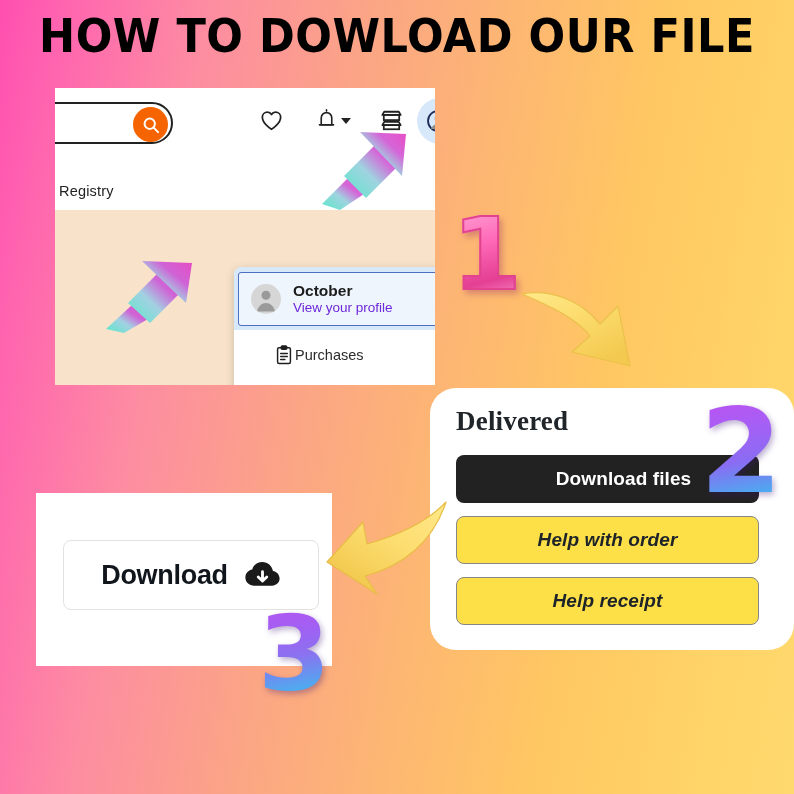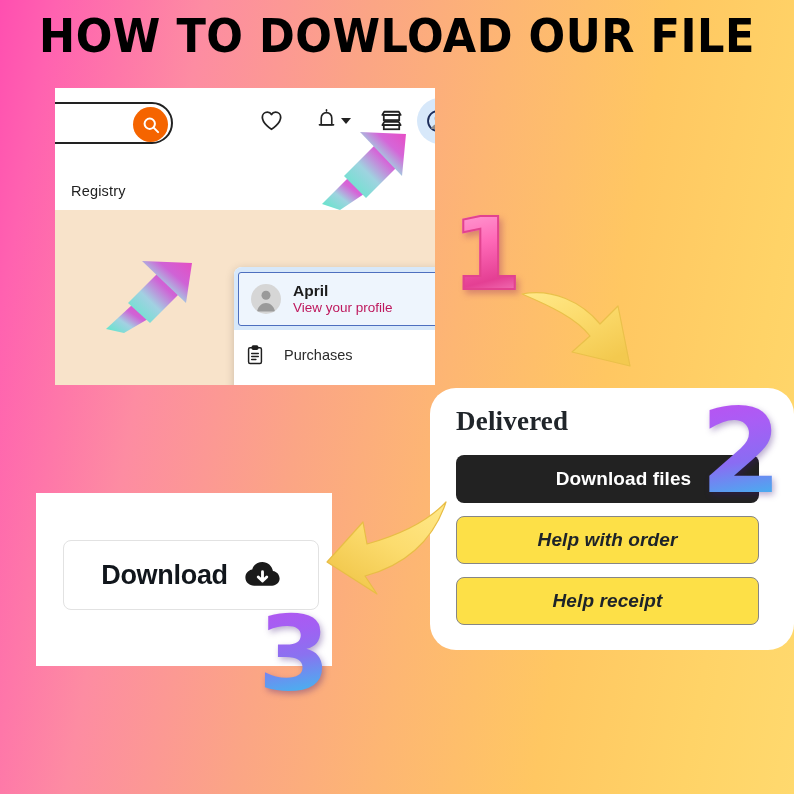--- a/index.html
+++ b/index.html
@@ -64,21 +64,21 @@
     background: #f8e3ca;
   }
   .p1-navrow {
     position: absolute;
     left: 0; top: 86px;
     width: 380px; height: 36px;
     background: #ffffff;
   }
   .registry-label {
     position: absolute;
-    left: 16px;
+    left: 4px;
     top: 95px;
     font-size: 14.5px;
     color: #222222;
     letter-spacing: 0.2px;
   }
 
   
   .searchbar {
     position: absolute;
     left: -52px;
@@ -189,34 +189,33 @@
     flex: none;
   }
   .dd-name {
     font-size: 15.5px;
     font-weight: bold;
     color: #1c1c1c;
     line-height: 1.15;
   }
   .dd-sub {
     font-size: 13.5px;
-    color: #be185d;
+    color: #6d28d9;
     line-height: 1.2;
   }
   .dd-items {
     position: absolute;
     left: 0; top: 69px;
     width: 250px;
   }
   .dd-item {
     height: 37px;
     display: flex;
     align-items: center;
-    padding-left: 10px;
-    gap: 18px;
+    padding-left: 39px;
     background: #ffffff;
   }
   .dd-item-label {
     font-size: 14.5px;
     color: #2b2b2b;
   }
 
   
   .panel2 {
     position: absolute;
@@ -408,21 +407,21 @@
     <div class="dd-notch"></div>
 
     <div class="dd-profile">
       <div class="avatar">
         <svg width="30" height="30" viewBox="0 0 24 24">
           <circle cx="12" cy="9" r="3.6" fill="#9a9a9a"></circle>
           <path d="M4.8 22C5.8 17.6 8.6 15.2 12 15.2C15.4 15.2 18.2 17.6 19.2 22Z" fill="#9a9a9a"></path>
         </svg>
       </div>
       <div>
-        <div class="dd-name">April</div>
+        <div class="dd-name">October</div>
         <div class="dd-sub">View your profile</div>
       </div>
     </div>
 
     <div class="dd-items">
 
       <div class="dd-item">
         <svg width="22" height="22" viewBox="0 0 24 24" fill="none" stroke="#1f1f1f" stroke-width="1.6">
           <rect x="5" y="4.2" width="14" height="17" rx="1.6"></rect>
           <rect x="9" y="2.2" width="6" height="3.6" rx="1.1" fill="#1f1f1f"></rect>

